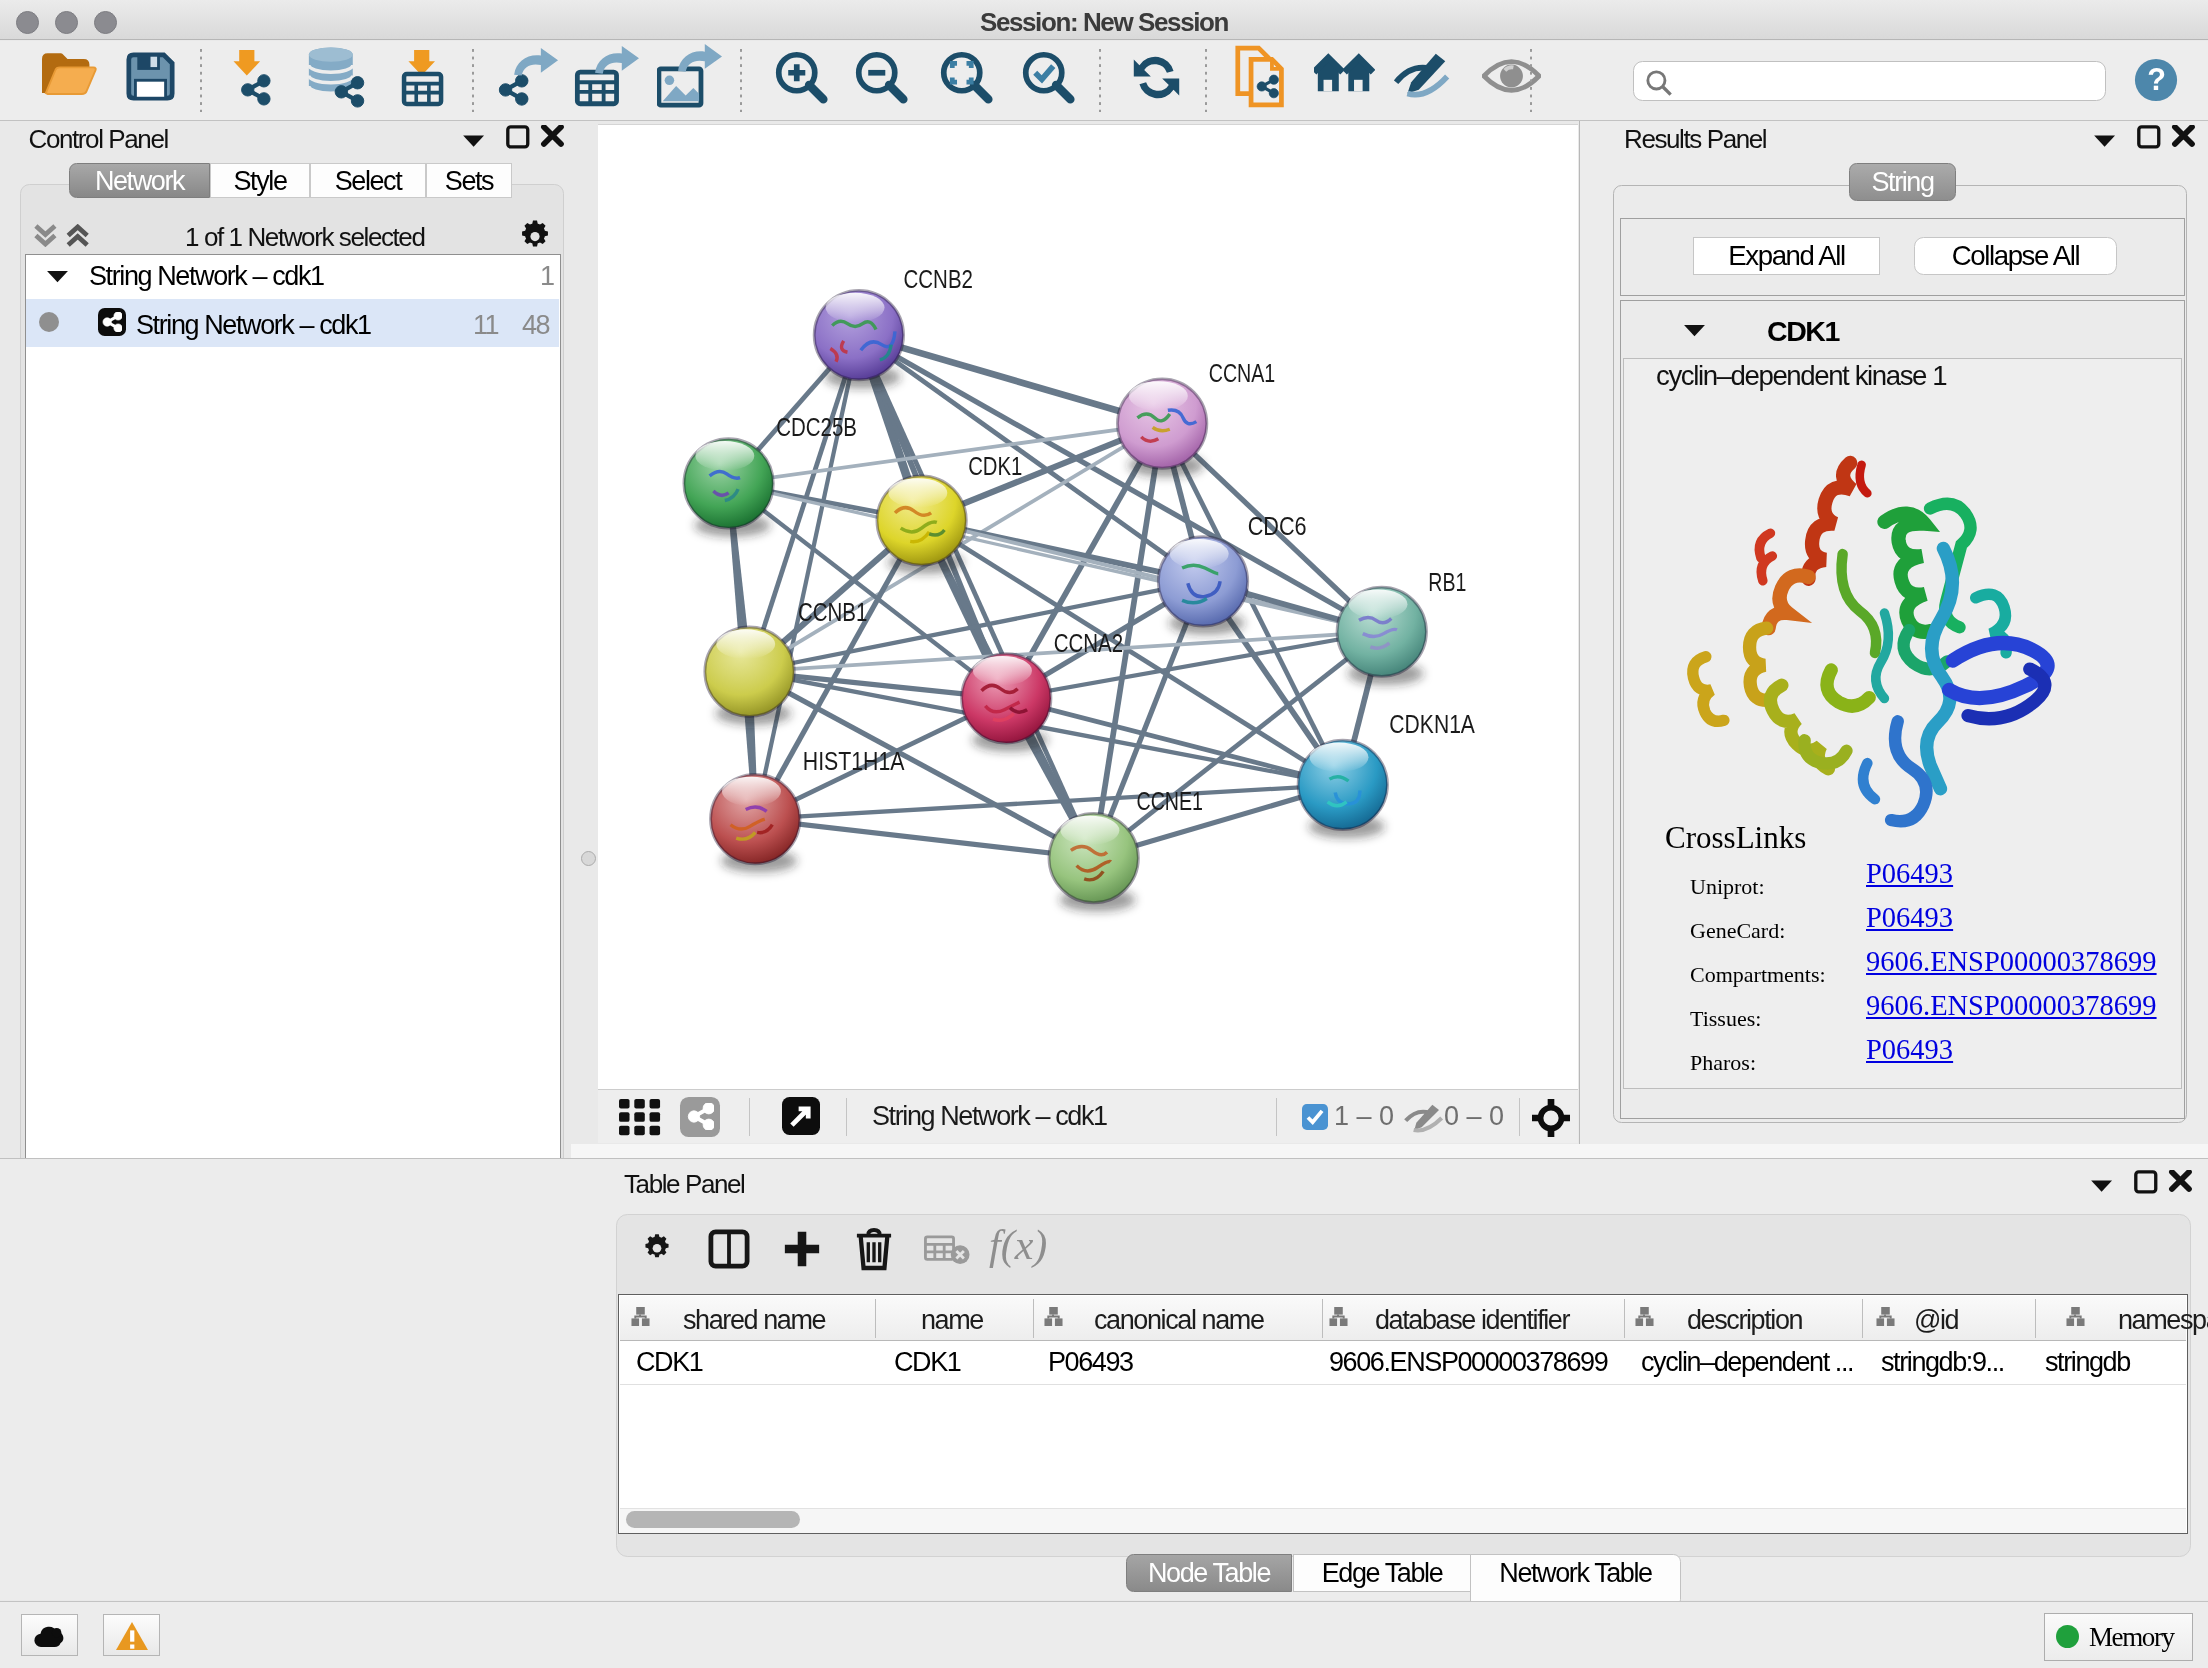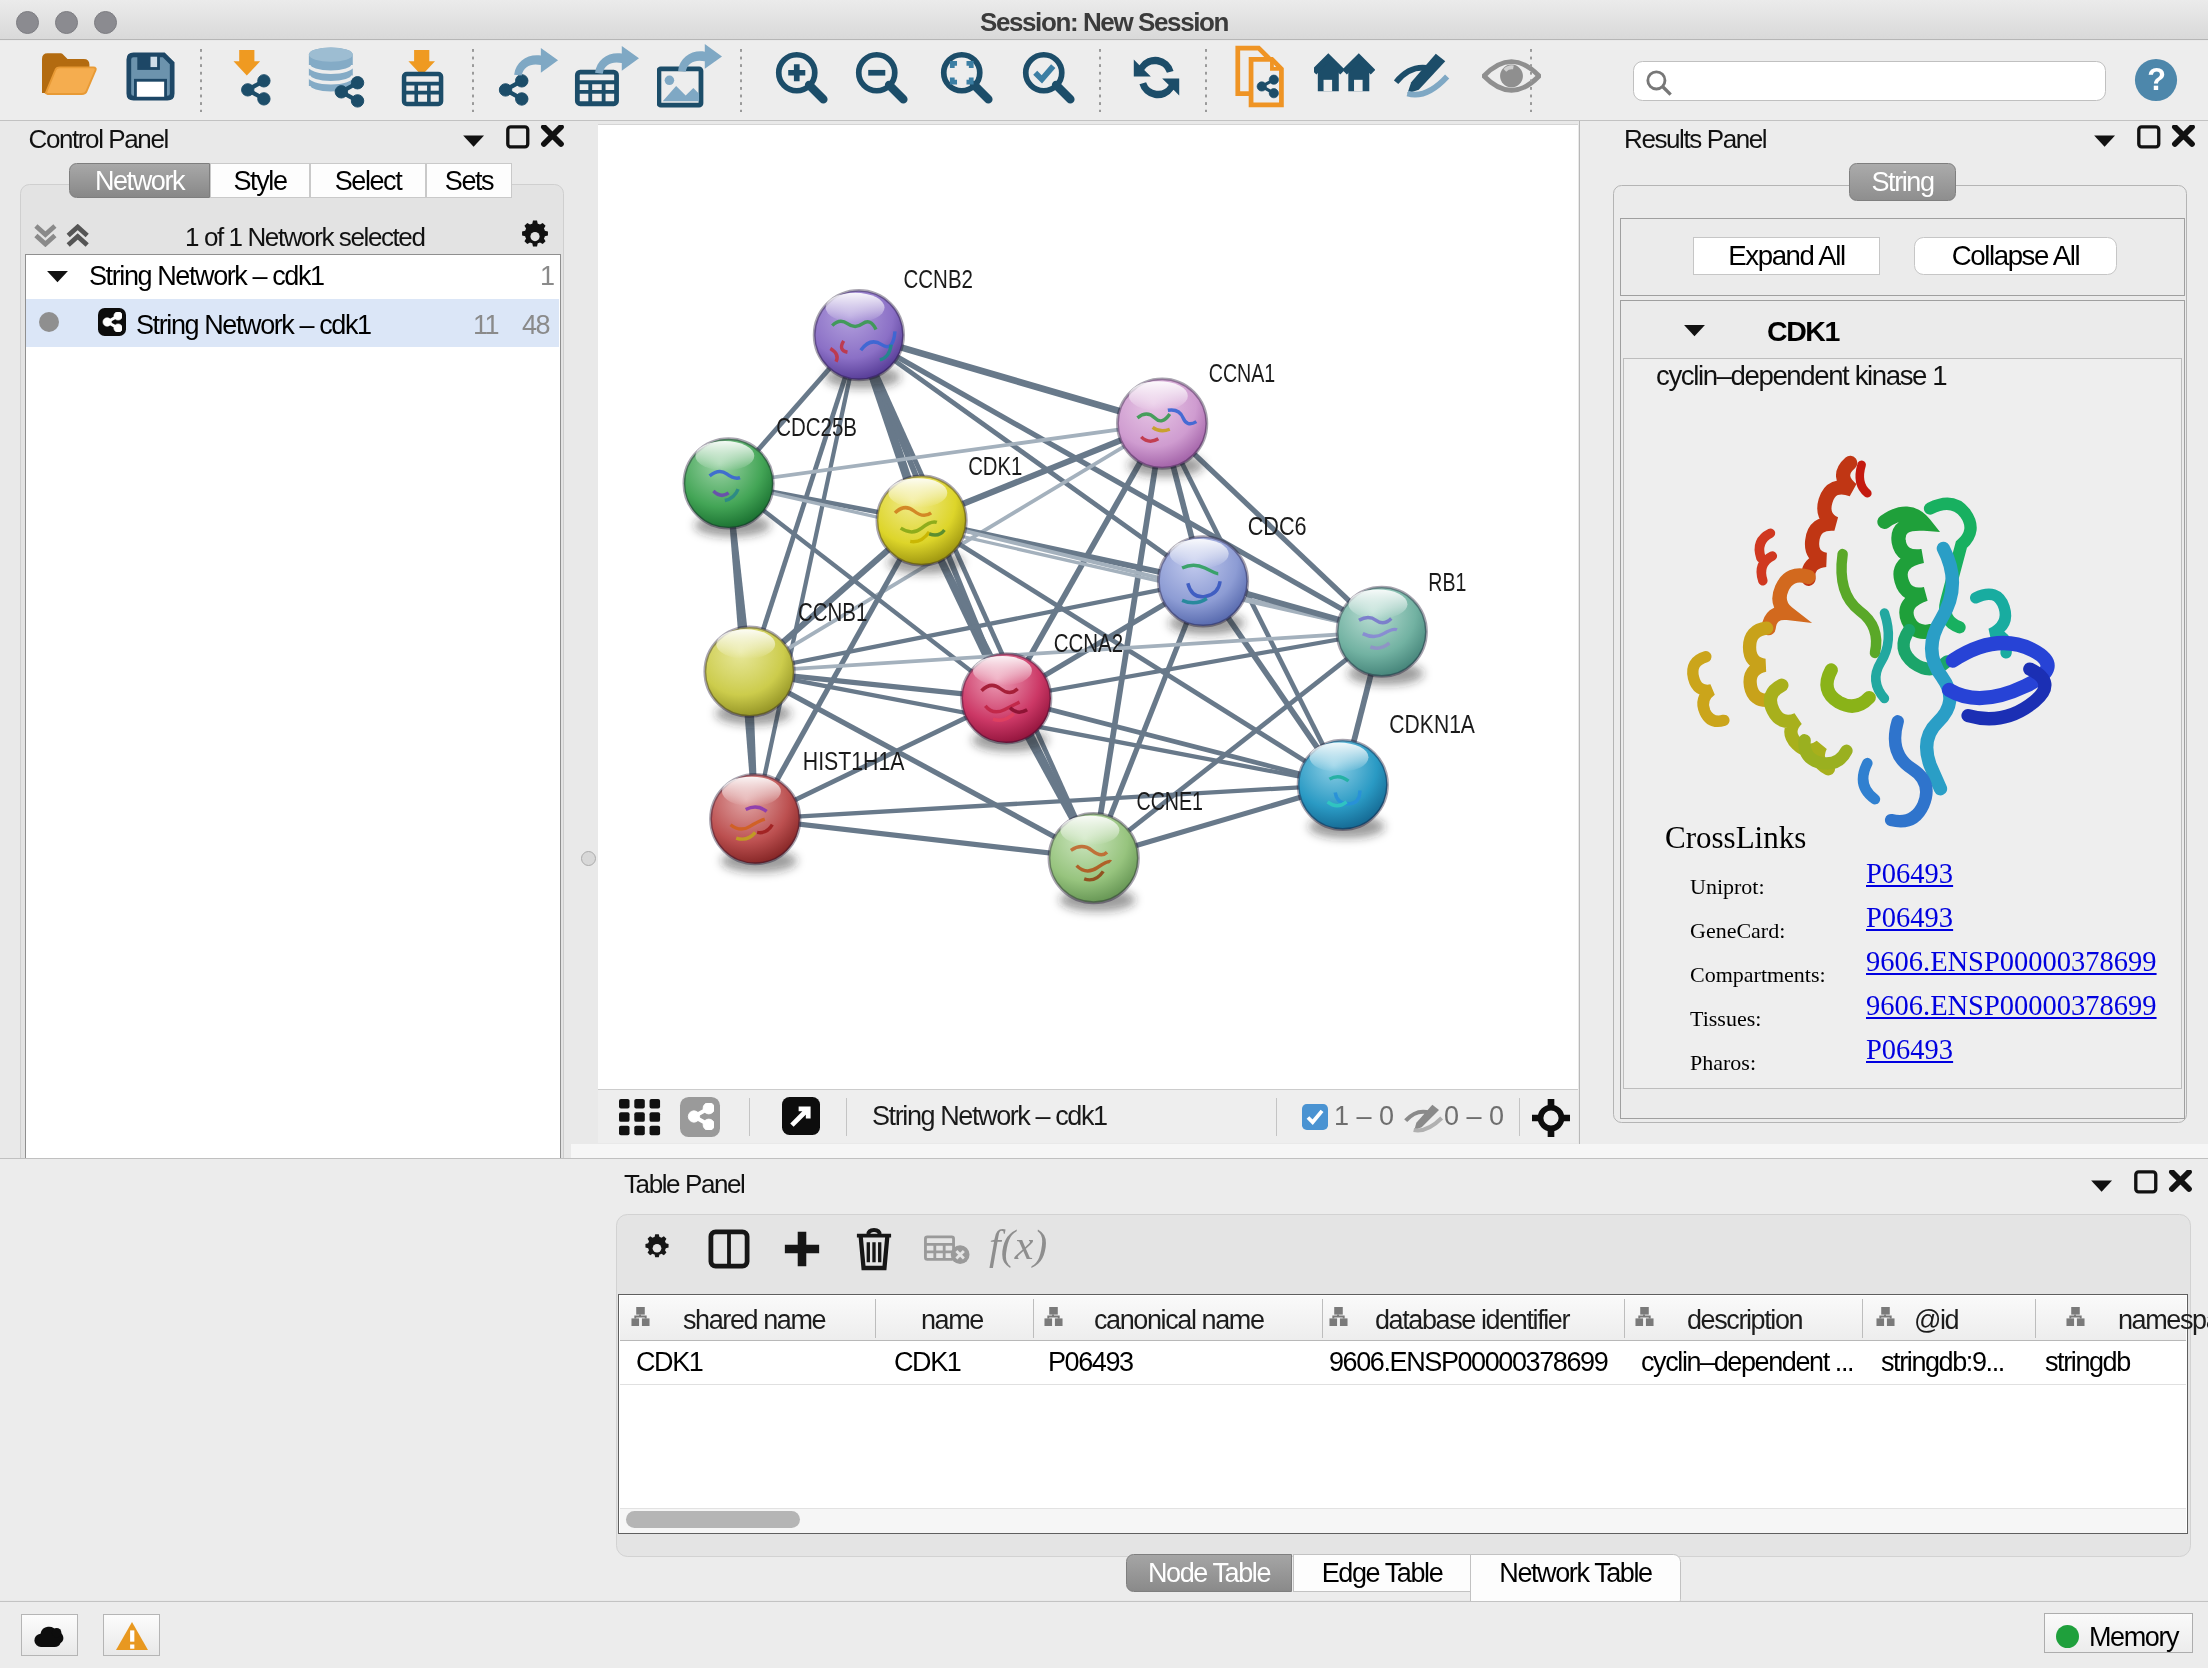--- a/index.html
+++ b/index.html
@@ -702,21 +702,21 @@
       <circle cx="26" cy="9" r="5" fill="#0d0d0d"></circle>
     </svg>
   </div>
   <div class="abs" style="left:103px; top:1614px; width:57px; height:42px; background:linear-gradient(#fcfcfc,#e8e8e8); border:1px solid #b5b5b5;">
     <svg style="position:absolute;left:10.5px;top:5.7px;" width="34" height="31" viewBox="0 0 36 33">
       <path d="M18 1 L35 31 L1 31 Z" fill="#e89820"></path>
       <rect x="16" y="10" width="4.5" height="12" fill="#fff"></rect>
         <rect x="16" y="25" width="4.5" height="4.5" fill="#fff"></rect>
     </svg>
   </div>
-  <div class="abs" style="left:2044px; top:1613px; width:149px; height:40px; background:linear-gradient(#fafafa,#ececec); border:1px solid #adadad;">
+  <div class="abs" style="left:2044px; top:1613px; width:149px; height:48px; background:linear-gradient(#fafafa,#ececec); border:1px solid #adadad;font-family:Liberation Serif, serif;">
     <div style="position:absolute;left:11.4px;top:10.5px;width:23px;height:23px;border-radius:50%;background:#1fa03c;"></div>
     <div style="position:absolute;left:44px;top:7.6px;font-size:27px;color:#000;">Memory</div>
   </div>
   <style>
     .thd { font-size:27px; color:#1c1c1c; }
     .trd { font-size:27px; color:#000; }
   </style>
 
 </div>
 

